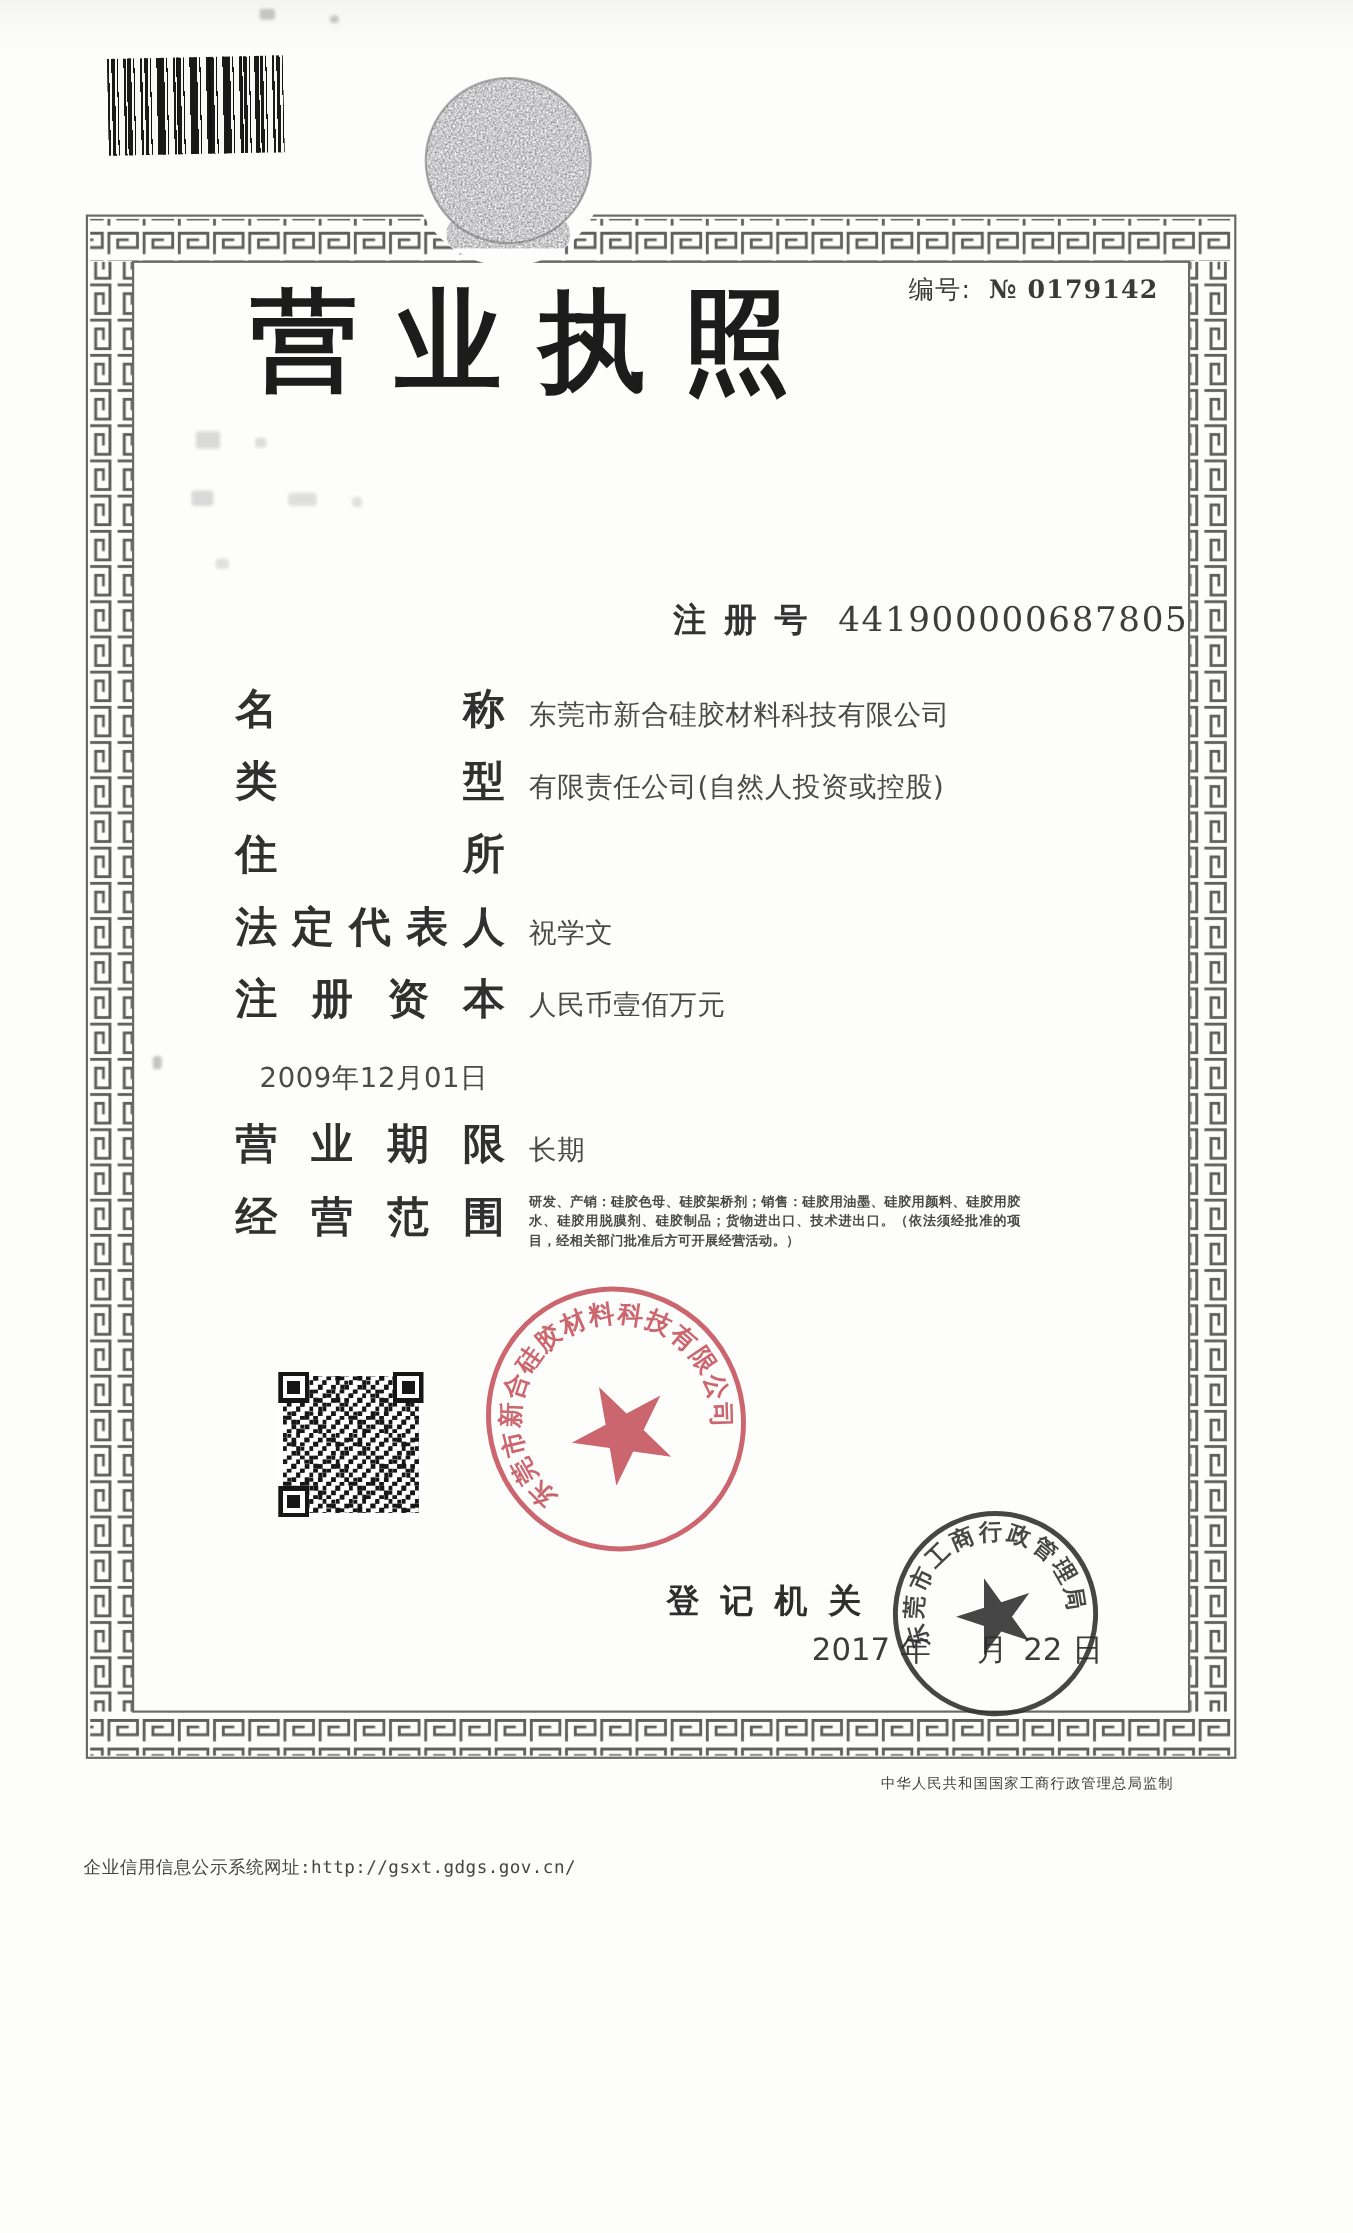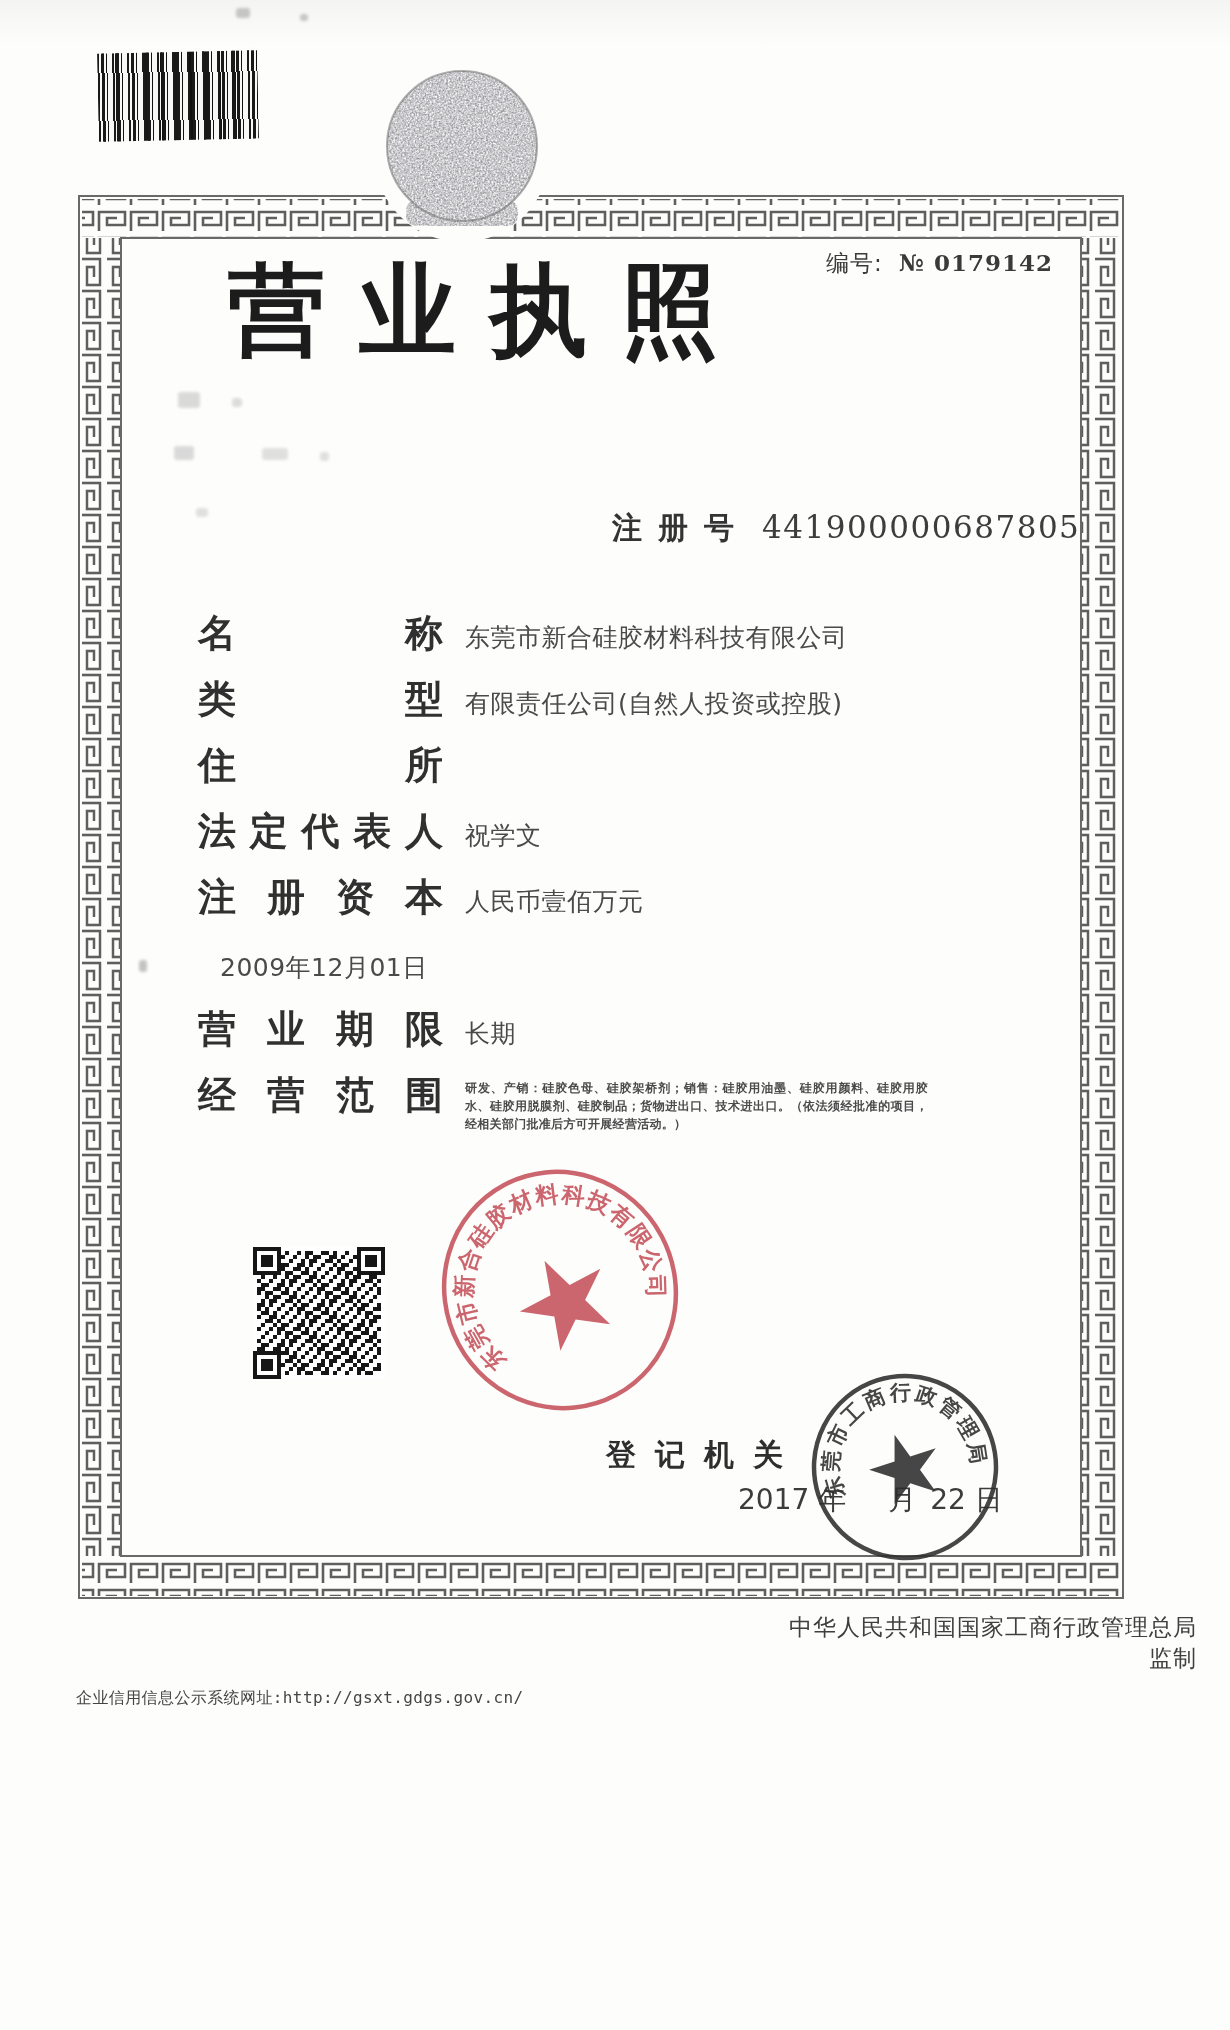--- a/index.html
+++ b/index.html
@@ -33,27 +33,27 @@
     letter-spacing:1px;white-space:nowrap;
   }
   .serial-line .no{font-weight:700;font-family:"DejaVu Serif",serif;margin-left:8px;}
   .cert-title{
     position:absolute;left:228px;top:258px;
     font-size:97px;font-weight:900;color:#1c1c1c;
     letter-spacing:34px;white-space:nowrap;line-height:1.1;
     transform:scaleY(1.03);
   }
   .regno-line{
-    position:absolute;left:612px;top:508px;display:flex;align-items:baseline;white-space:nowrap;
+    position:absolute;left:612px;top:544px;display:flex;align-items:baseline;white-space:nowrap;
   }
   .regno-line .lbl{font-size:30px;font-weight:700;letter-spacing:16px;color:#333;}
   .regno-line .num{font-size:31px;color:#3d3d3d;margin-left:12px;letter-spacing:1.5px;font-family:"DejaVu Serif",serif;}
   
   .fields{position:absolute;left:198px;top:612px;width:730px;}
-  .row{display:flex;align-items:flex-start;min-height:66px;}
+  .row{display:flex;align-items:center;min-height:66px;margin-left:16px;}
   .row .lbl{
     width:245px;flex:0 0 245px;font-size:38px;font-weight:700;color:#303030;
     line-height:1.15;text-align:justify;text-align-last:justify;
   }
   .row .val{
     margin-left:22px;padding-top:9px;font-size:25px;color:#4a4a4a;
     letter-spacing:0.5px;white-space:nowrap;
   }
   .row.scope .val{
     white-space:normal;width:470px;font-size:12px;line-height:18px;
@@ -73,22 +73,22 @@
     font-size:28px;color:#3c3c3c;white-space:nowrap;
   }
   .date-line .gap1{width:42px;}
   .date-line .gap2{width:14px;}
   
   .footer-left{
     position:absolute;left:76px;top:1688px;font-size:16px;color:#454545;
     font-family:"DejaVu Sans Mono","DejaVu Sans",monospace;letter-spacing:0.4px;
   }
   .footer-right{
-    position:absolute;left:785px;top:1612px;width:412px;text-align:right;
-    font-size:23px;color:#3f3f3f;letter-spacing:1px;
+    position:absolute;left:728px;top:1612px;width:412px;text-align:center;
+    font-size:13px;color:#3f3f3f;letter-spacing:1px;
   }
   
   .smudge{position:absolute;background:#8a8a8a;border-radius:3px;filter:blur(1.5px);opacity:.45;}
   .s1{left:236px;top:8px;width:14px;height:10px;}
   .s2{left:300px;top:14px;width:8px;height:7px;}
   .s3{left:178px;top:392px;width:22px;height:16px;opacity:.3;}
   .s4{left:232px;top:398px;width:10px;height:9px;opacity:.28;}
   .s5{left:174px;top:446px;width:20px;height:14px;opacity:.3;}
   .s6{left:262px;top:448px;width:26px;height:12px;opacity:.25;}
   .s7{left:320px;top:452px;width:9px;height:9px;opacity:.25;}

